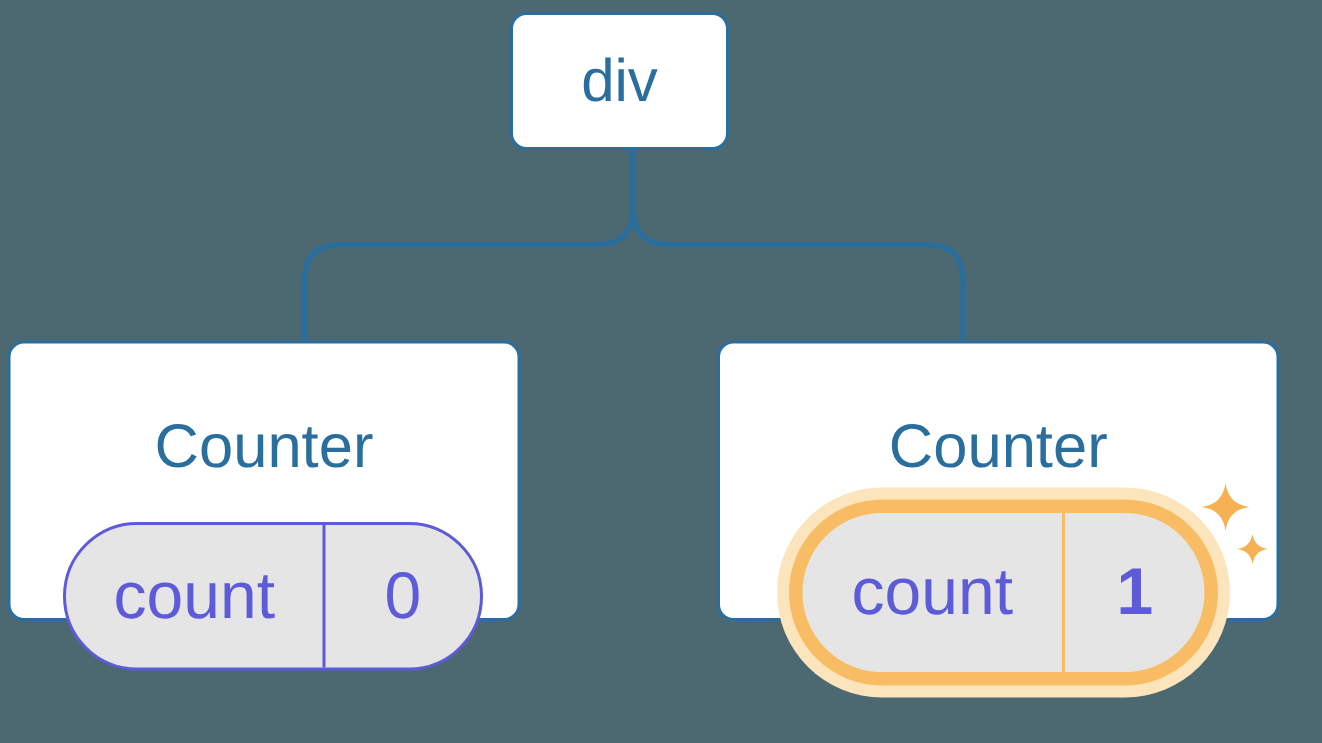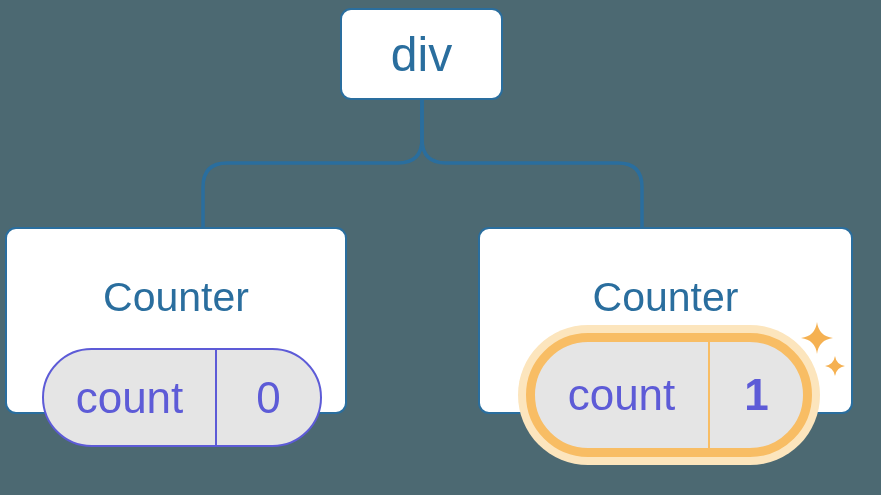--- a/index.html
+++ b/index.html
@@ -18,30 +18,30 @@
     position: absolute;
     left: 0;
     top: 0;
     width: 881px;
     height: 495px;
   }
   .root-node {
     position: absolute;
     left: 340px;
     top: 8px;
-    width: 163px;
+    width: 146px;
     height: 92px;
     box-sizing: border-box;
     background: #ffffff;
     border: 2.5px solid var(--node-blue, #2a6e9e);
     border-radius: 11px;
     display: flex;
     align-items: center;
     justify-content: center;
-    font-size: 48px;
+    font-size: 40px;
     font-weight: 500;
     color: var(--node-blue, #2a6e9e);
   }
   .card {
     position: absolute;
     top: 227px;
     height: 187px;
     box-sizing: border-box;
     background: #ffffff;
     border: 2px solid var(--node-blue, #2a6e9e);

